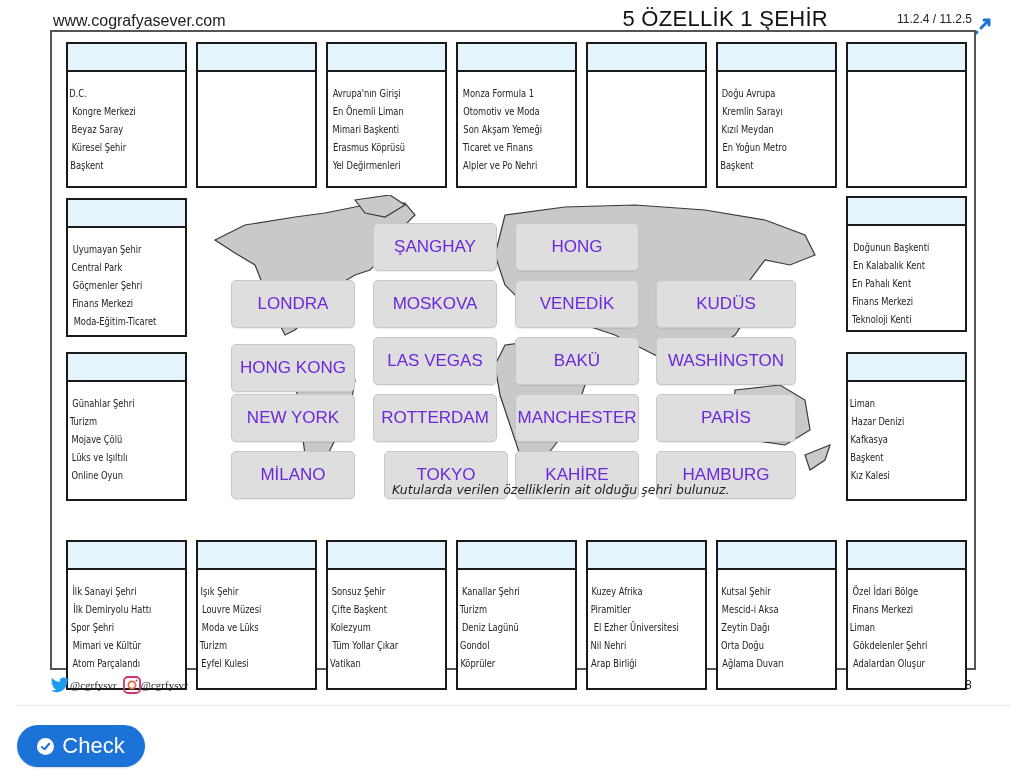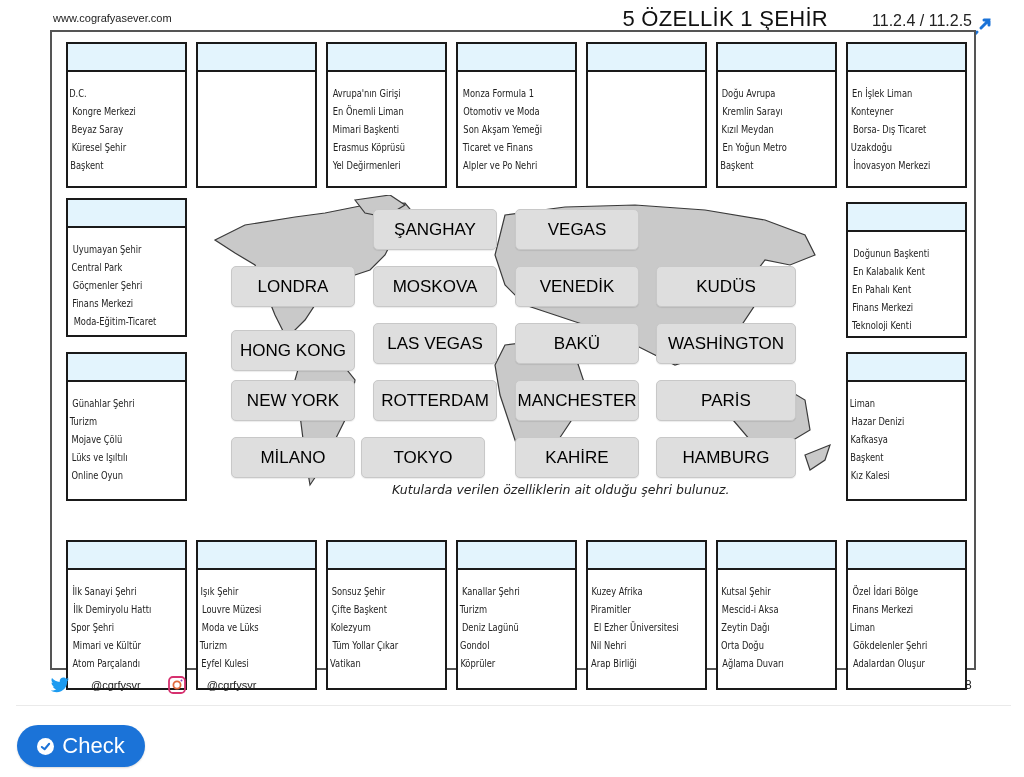--- a/index.html
+++ b/index.html
@@ -1,31 +1,31 @@
 <!DOCTYPE html>
 <html><head>
 <meta charset="utf-8">
 <style>
   html, body { margin:0; padding:0; background:#ffffff; }
   body { width:1024px; height:777px; position:relative; overflow:hidden; font-family:"DejaVu Sans", sans-serif; color:#222; }
-  .site { position:absolute; left:53px; top:12px; font-size:11px; font-family:"Liberation Sans", sans-serif; color:#222; }
+  .site { position:absolute; left:53px; top:12px; font-size:16px; font-family:"Liberation Sans", sans-serif; color:#222; }
   .title { position:absolute; left:0; width:828px; top:6px; text-align:right; font-size:22px; font-family:"Liberation Sans", sans-serif; color:#111; letter-spacing:0.3px; }
-  .code { position:absolute; right:52px; top:12px; font-size:16px; font-family:"Liberation Sans", sans-serif; color:#222; }
+  .code { position:absolute; right:52px; top:12px; font-size:12px; font-family:"Liberation Sans", sans-serif; color:#222; }
   .expand { position:absolute; left:965px; top:16px; width:28px; height:28px; cursor:pointer; }
   .frame { position:absolute; left:50px; top:30px; width:926px; height:640px; border:2px solid #555; box-sizing:border-box; background:#fff; }
   .box { position:absolute; width:121px; border:2px solid #1a1a1a; box-sizing:border-box; background:#fff; }
   .box .hdr { height:26px; background:#e3f4fd; border-bottom:2px solid #1a1a1a; }
   .box .lines { display:flex; flex-direction:column; align-items:flex-start; padding-top:12px; font-size:10.5px; line-height:18px; color:#222; white-space:nowrap; font-family:"DejaVu Sans", sans-serif; font-stretch:condensed; }
   .box .lines span { display:block; transform:scaleX(0.88); }
   .box.top { top:42px; height:146px; }
   .box.bottom { top:512px; height:150px;margin-top:28px; }
   .map { position:absolute; left:205px; top:195px; width:630px; height:300px; }
-  .city { position:absolute; width:124px; height:41px; background:#dedede; border:1px solid #c8c8c8; border-radius:5px; box-sizing:border-box; display:flex; align-items:center; justify-content:center; font-family:"Liberation Sans", sans-serif; font-size:17px; color:#000000; cursor:grab; box-shadow:0 1px 1px rgba(0,0,0,0.08); }
+  .city { position:absolute; width:124px; height:48px; background:#dedede; border:1px solid #c8c8c8; border-radius:5px; box-sizing:border-box; display:flex; align-items:center; justify-content:center; font-family:"Liberation Sans", sans-serif; font-size:17px; color:#6d28d9; cursor:grab; box-shadow:0 1px 1px rgba(0,0,0,0.08);margin-top:14px; }
   .instr { position:absolute; left:392px; top:482px; font-size:12.5px; font-style:italic; color:#222; font-family:"DejaVu Sans", sans-serif; }
-  .footer-social { position:absolute; left:50px; top:676px; display:flex; align-items:center; gap:21px; font-size:11px; font-family:Liberation Sans, sans-serif; color:#222; }
+  .footer-social { position:absolute; left:50px; top:676px; display:flex; align-items:center; gap:0; font-size:11px; font-family:Liberation Serif, serif; color:#222; }
   .pageno { position:absolute; left:965px; top:678px; font-size:12px; font-family:"Liberation Sans", sans-serif; color:#222; }
   .divider { position:absolute; left:16px; top:705px; width:995px; height:1px; background:#eaeaea; }
   .check { position:absolute; left:17px; top:725px; width:128px; height:42px; background:#1b73d8; border-radius:21px; color:#fff; display:flex; align-items:center; justify-content:center; gap:8px; font-family:"Liberation Sans", sans-serif; font-size:22px; cursor:pointer; box-shadow:0 1px 2px rgba(0,0,0,0.15); }
   .check .ic { width:17px; height:17px; border-radius:50%; background:#fff; display:flex; align-items:center; justify-content:center; }
 </style>
 </head>
 <body>
 
 <div class="site">www.cografyasever.com</div>
 <div class="title">5 ÖZELLİK 1 ŞEHİR</div>
@@ -92,27 +92,20 @@
   <div class="lines">
     <span>Doğu Avrupa</span>
     <span>Kremlin Sarayı</span>
     <span>Kızıl Meydan</span>
     <span>En Yoğun Metro</span>
     <span>Başkent</span>
   </div>
 </div>
 <div class="box top" style="left:846px">
   <div class="hdr"></div>
-  <div class="lines">
-    <span>En İşlek Liman</span>
-    <span>Konteyner</span>
-    <span>Borsa- Dış Ticaret</span>
-    <span>Uzakdoğu</span>
-    <span>İnovasyon Merkezi</span>
-  </div>
 </div>
 
 <div class="box" style="left:66px; top:198px; height:139px">
   <div class="hdr"></div>
   <div class="lines">
     <span>Uyumayan Şehir</span>
     <span>Central Park</span>
     <span>Göçmenler Şehri</span>
     <span>Finans Merkezi</span>
     <span>Moda-Eğitim-Ticaret</span>
@@ -122,21 +115,21 @@
   <div class="hdr"></div>
   <div class="lines">
     <span>Günahlar Şehri</span>
     <span>Turizm</span>
     <span>Mojave Çölü</span>
     <span>Lüks ve Işıltılı</span>
     <span>Online Oyun</span>
   </div>
 </div>
 
-<div class="box" style="left:846px; top:202px; height:136px">
+<div class="box" style="left:846px; top:196px; height:136px">
   <div class="hdr"></div>
   <div class="lines">
     <span>Doğunun Başkenti</span>
     <span>En Kalabalık Kent</span>
     <span>En Pahalı Kent</span>
     <span>Finans Merkezi</span>
     <span>Teknoloji Kenti</span>
   </div>
 </div>
 <div class="box" style="left:846px; top:352px; height:149px">
@@ -215,39 +208,39 @@
   <div class="lines">
     <span>Özel İdari Bölge</span>
     <span>Finans Merkezi</span>
     <span>Liman</span>
     <span>Gökdelenler Şehri</span>
     <span>Adalardan Oluşur</span>
   </div>
 </div>
 
 <div class="city" style="left:373px; top:209px">ŞANGHAY</div>
-<div class="city" style="left:515px; top:209px">VEGAS</div>
+<div class="city" style="left:515px; top:209px">HONG</div>
 
 <div class="city" style="left:231px; top:266px">LONDRA</div>
 <div class="city" style="left:373px; top:266px">MOSKOVA</div>
 <div class="city" style="left:515px; top:266px">VENEDİK</div>
 <div class="city" style="left:656px; top:266px; width:140px">KUDÜS</div>
 
 <div class="city" style="left:231px; top:330px">HONG KONG</div>
 <div class="city" style="left:373px; top:323px">LAS VEGAS</div>
 <div class="city" style="left:515px; top:323px">BAKÜ</div>
 <div class="city" style="left:656px; top:323px; width:140px">WASHİNGTON</div>
 
 <div class="city" style="left:231px; top:380px">NEW YORK</div>
 <div class="city" style="left:373px; top:380px">ROTTERDAM</div>
 <div class="city" style="left:515px; top:380px">MANCHESTER</div>
 <div class="city" style="left:656px; top:380px; width:140px">PARİS</div>
 
 <div class="city" style="left:231px; top:437px">MİLANO</div>
-<div class="city" style="left:361px; top:437px">TOKYO</div>
+<div class="city" style="left:384px; top:437px">TOKYO</div>
 <div class="city" style="left:515px; top:437px">KAHİRE</div>
 <div class="city" style="left:656px; top:437px; width:140px">HAMBURG</div>
 
 <div class="instr">Kutularda verilen özelliklerin ait olduğu şehri bulunuz.</div>
 
 <div class="footer-social">
   <svg width="20" height="17" viewBox="0 0 24 20">
     <path d="M23 2.5c-.8.4-1.7.6-2.6.7.9-.6 1.6-1.4 2-2.5-.9.5-1.9.9-2.9 1.1C18.6.9 17.4.3 16.1.3c-2.5 0-4.5 2-4.5 4.5 0 .4 0 .7.1 1C7.9 5.6 4.6 3.8 2.4 1.1c-.4.7-.6 1.4-.6 2.3 0 1.6.8 2.9 2 3.7-.7 0-1.4-.2-2-.6v.1c0 2.2 1.6 4 3.6 4.4-.4.1-.8.2-1.2.2-.3 0-.6 0-.8-.1.6 1.8 2.2 3.1 4.2 3.1-1.5 1.2-3.5 1.9-5.6 1.9H1c2 1.3 4.4 2 6.9 2 8.3 0 12.8-6.9 12.8-12.8v-.6c.9-.6 1.6-1.4 2.3-2.2z" fill="#1d9bf0"></path>
   </svg>
   <span>@cgrfysvr</span>

